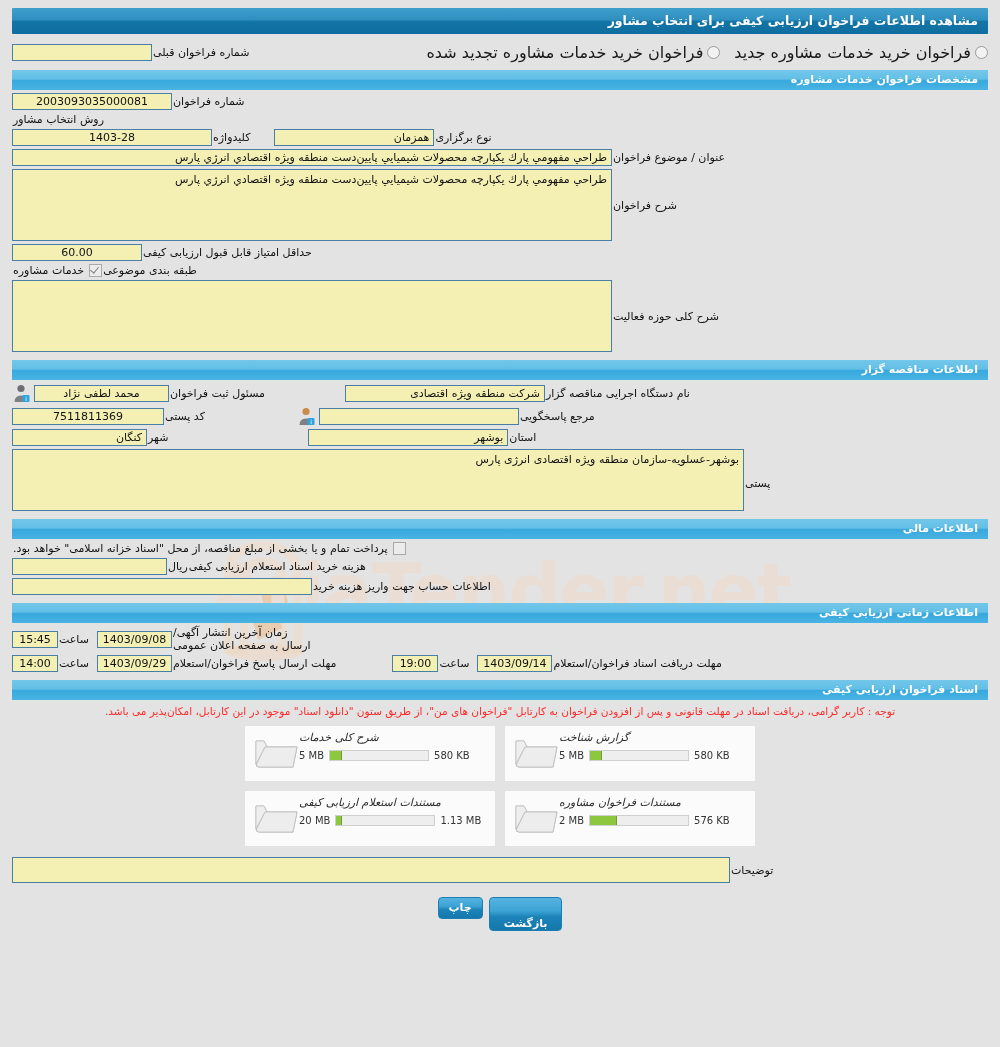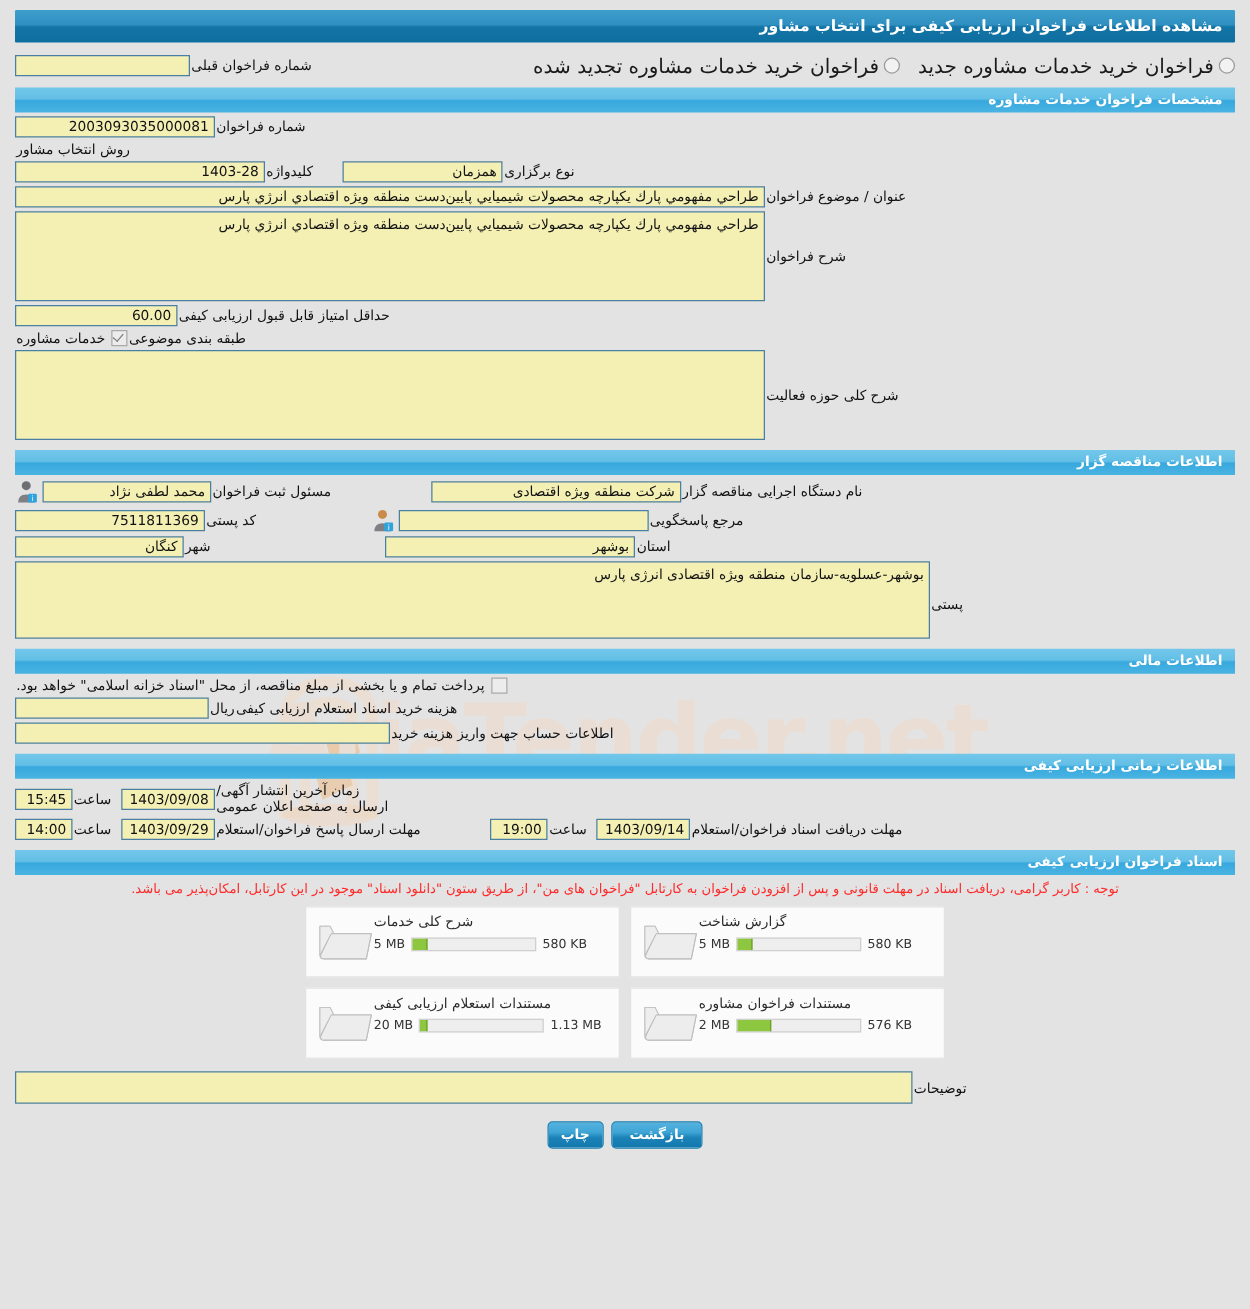--- a/index.html
+++ b/index.html
@@ -100,21 +100,21 @@
     color: #111;
     overflow: hidden;
     white-space: nowrap;
   }
   .fld.ta {
     height: auto;
     white-space: normal;
     line-height: 15px;
     padding: 2px 4px;
   }
-  .fld.center { }
+  .fld.center { text-align: center; }
 
   
   .radio-row {
     margin: 6px 12px 0 12px;
     display: flex;
     align-items: center;
     justify-content: space-between;
     height: 24px;
     direction: rtl;
   }
@@ -182,21 +182,21 @@
     align-items: flex-start;
     padding: 5px 8px 0 8px;
     position: relative;
   }
   .attach-main {
     flex: 1 1 auto;
     display: flex;
     flex-direction: column;
     align-items: flex-end;
   }
-  .attach-title { font-size: 11px; color: #2b2b2b; margin-bottom: 6px; }
+  .attach-title { font-size: 11px; color: #2b2b2b; margin-bottom: 6px; font-style: italic; }
   .bar-line {
     display: flex;
     flex-direction: row-reverse;
     align-items: center;
     gap: 5px;
     direction: ltr;
     font-size: 10px;
     color: #333;
   }
   .bar-max { font-size: 10px; color: #333; }
@@ -237,21 +237,21 @@
   }
   .btn {
     background: linear-gradient(to bottom, #55b3df 0%, #3da4d5 40%, #1b82b8 60%, #1478ac 100%);
     color: #fff;
     font-size: 11px;
     font-weight: bold;
     border: 1px solid #1b7fb3;
     border-radius: 4px;
     height: 22px;
     line-height: 20px;
-    padding: 0 14px;
+    padding: 16px 14px;
     box-sizing: border-box;
     text-align: center;
     cursor: pointer;
   }
   .btn.small { padding: 0 10px; }
 </style>
 </head>
 <body>
 
 <div class="watermark">
@@ -289,21 +289,21 @@
     <span class="lbl">شماره فراخوان</span>
     <span class="fld center" style="width:160px">2003093035000081</span>
   </div>
 
   <div class="row" style="justify-content:flex-end">
     <span class="lbl">روش انتخاب مشاور</span>
   </div>
 
   <div class="row" style="justify-content:flex-end">
     <span class="lbl">نوع برگزاری</span>
-    <span class="fld" style="width:128px">همزمان</span>
+    <span class="fld" style="width:160px">همزمان</span>
     <span class="lbl" style="margin-right:24px">کلیدواژه</span>
     <span class="fld center" style="width:200px">1403-28</span>
   </div>
 
   <div class="row" style="justify-content:flex-end">
     <span class="lbl">عنوان / موضوع فراخوان</span>
     <span class="fld" style="width:600px">طراحي مفهومي پارك يكپارچه محصولات شيميايي پايین‌دست منطقه ویژه اقتصادي انرژي پارس</span>
   </div>
 
   <div class="row" style="justify-content:flex-end; align-items:flex-start">

